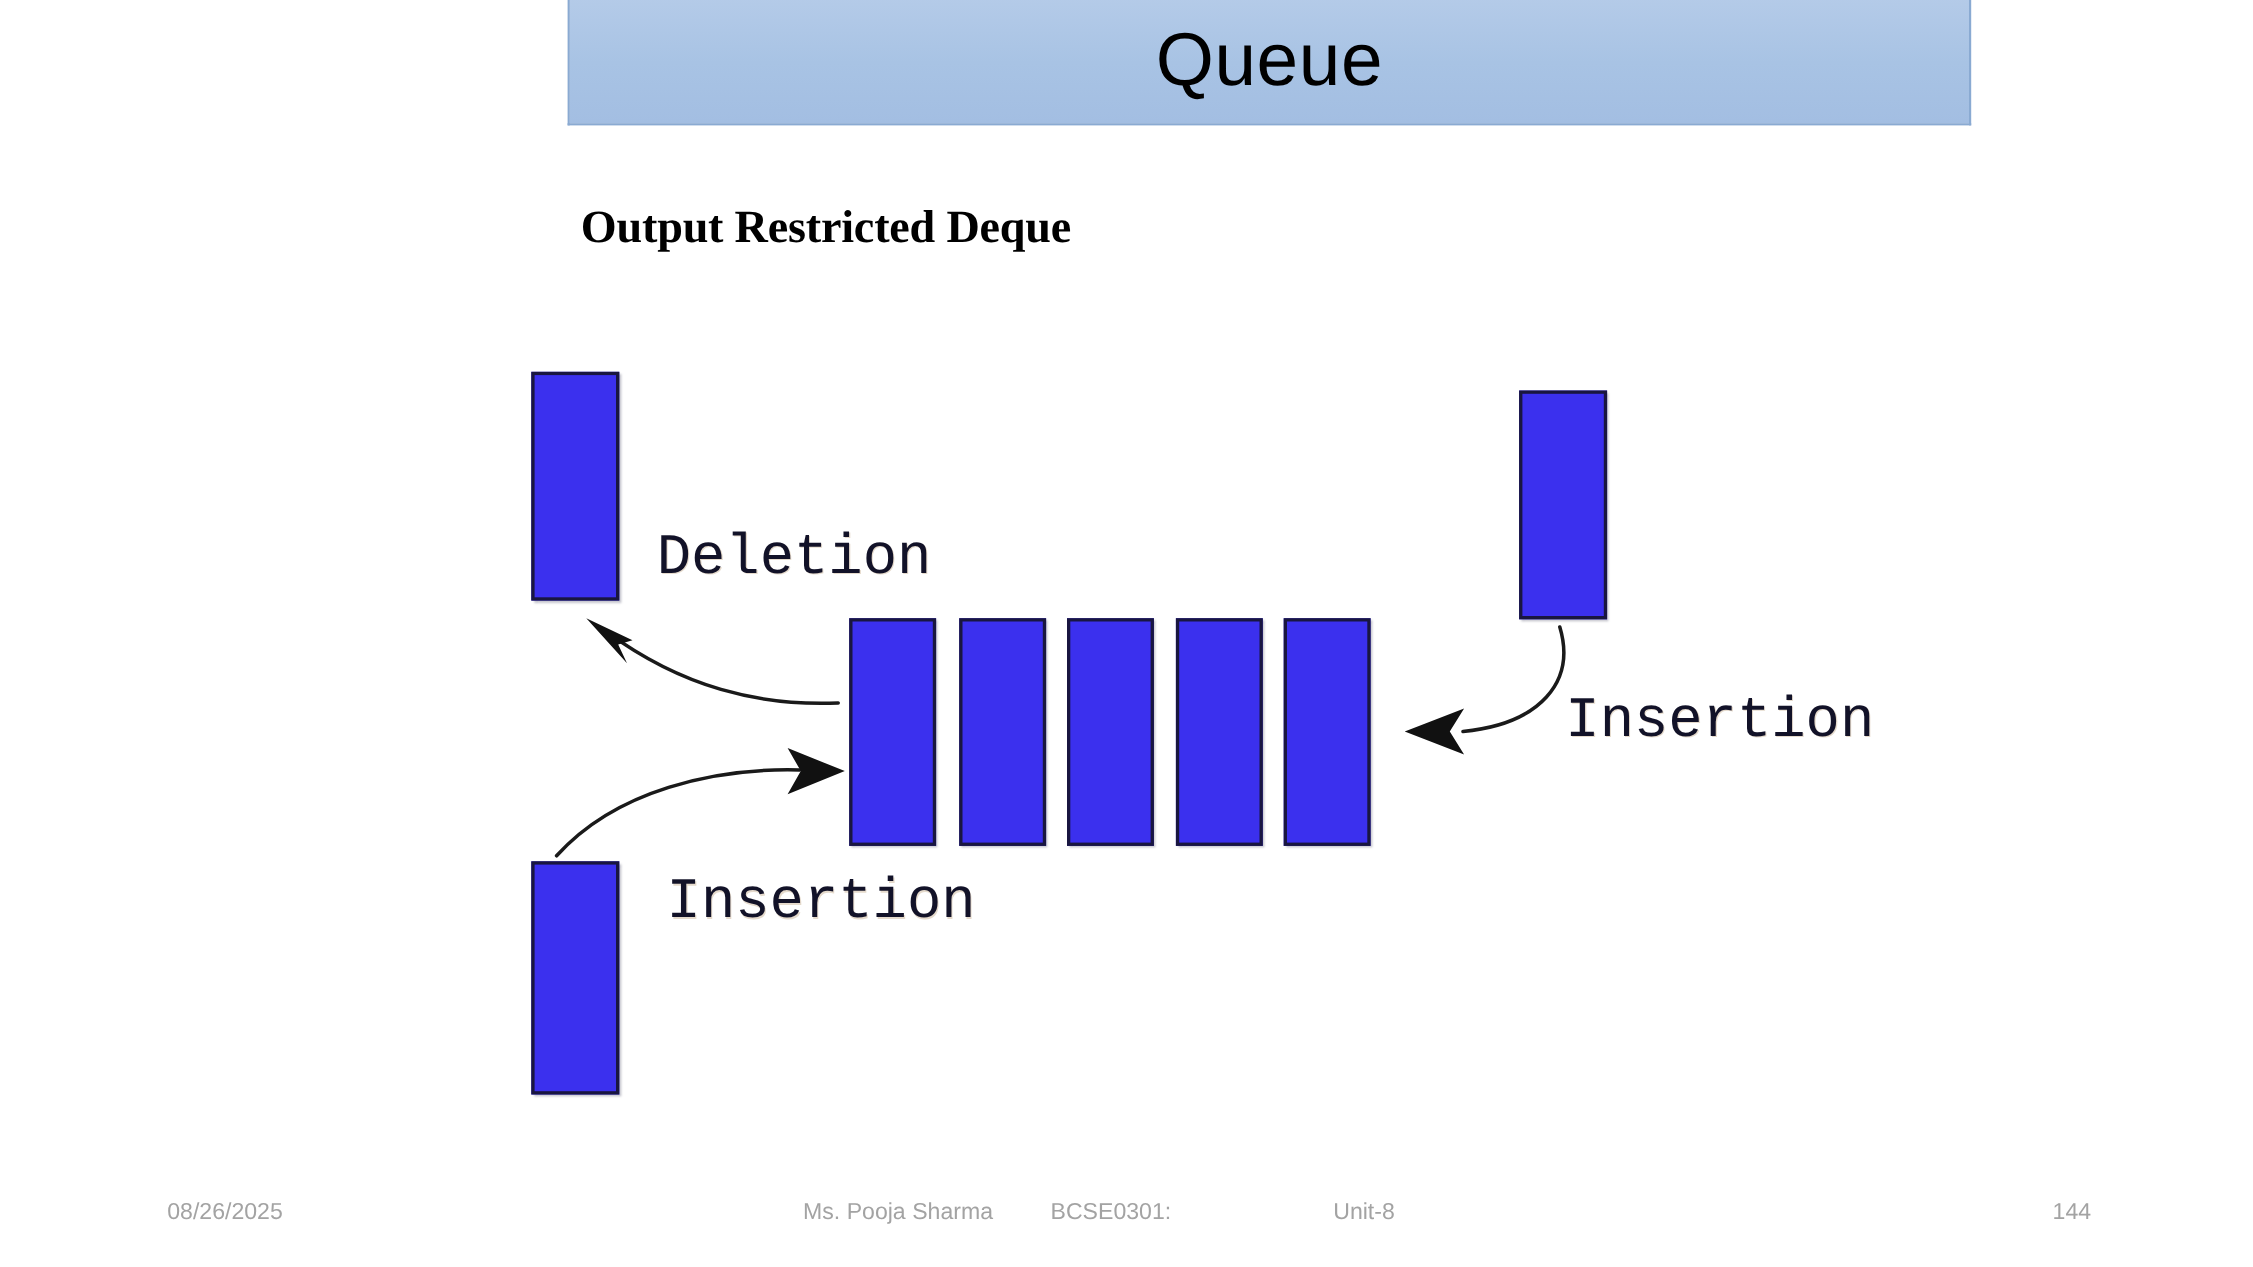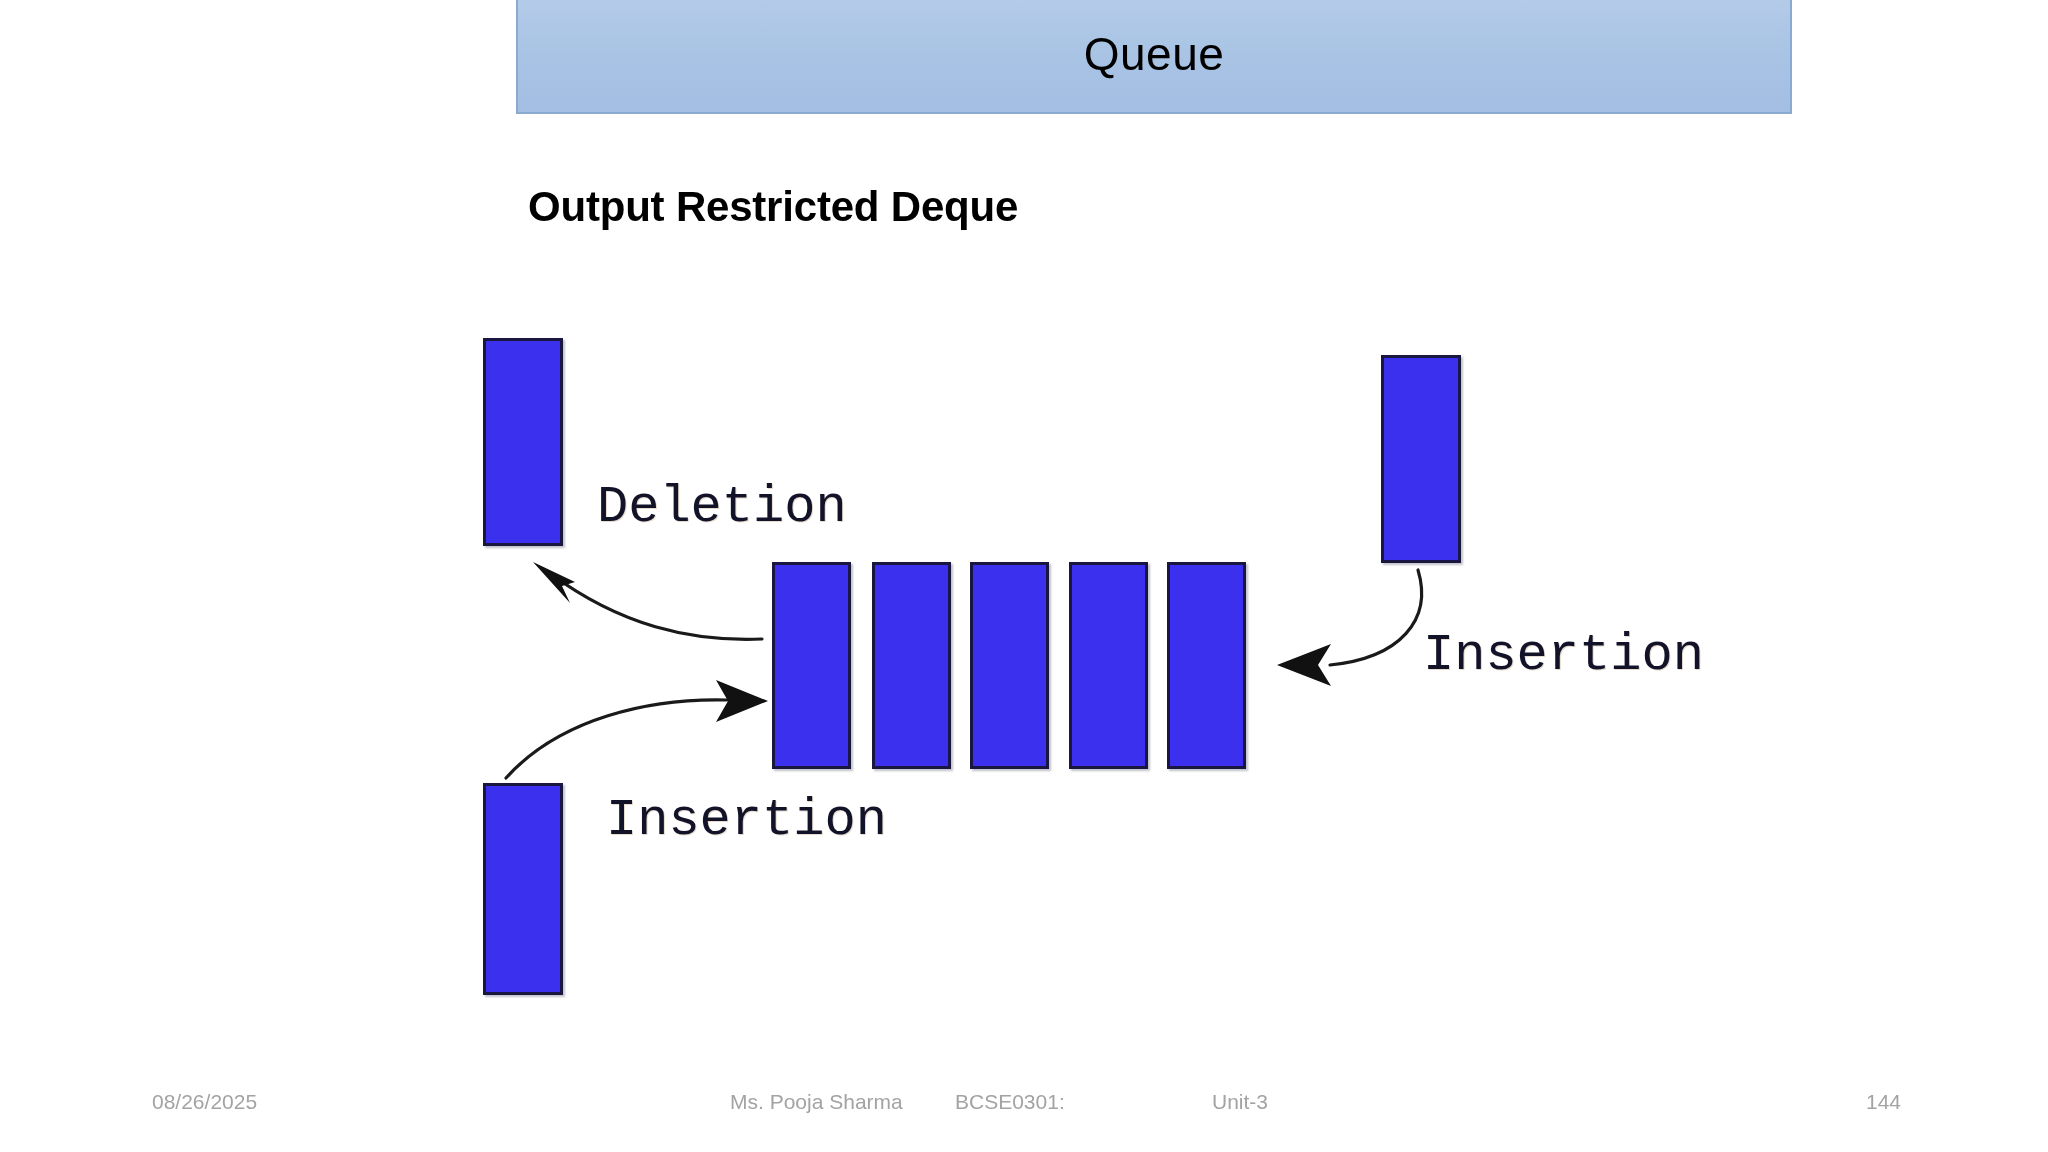--- a/index.html
+++ b/index.html
@@ -25,38 +25,39 @@
     background: linear-gradient(180deg, #b6cce9 0%, #a8c3e4 55%, #a3bee2 100%);
     border-left: 2px solid #8aaad2;
     border-right: 2px solid #8aaad2;
     border-bottom: 2px solid #8aaad2;
     box-sizing: border-box;
     display: flex;
     align-items: center;
     justify-content: center;
   }
   #title-banner .title-text {
-    font-size: 46px;
+    font-size: 68px;
     color: #000000;
     font-weight: 400;
     letter-spacing: 0.5px;
     line-height: 1;
     padding-top: 6px;
   }
 
   
   #section-heading {
     position: absolute;
     left: 528px;
     top: 183px;
     font-size: 42px;
     font-weight: bold;
     color: #000000;
     letter-spacing: -0.2px;
     white-space: nowrap;
+    font-family: Liberation Serif, serif;
   }
 
   
   #diagram {
     position: absolute;
     left: 0;
     top: 0;
     width: 2048px;
     height: 1152px;
     pointer-events: none;
@@ -134,15 +135,15 @@
 
   <div class="diagram-label" style="left:606px; top:791px;">Insertion</div>
 
   <div class="diagram-label" style="left:1423px; top:626px;">Insertion</div>
 </div>
 
 <div id="footer">
   <span class="f-date">08/26/2025</span>
   <span class="f-author">Ms. Pooja Sharma</span>
   <span class="f-course">BCSE0301:</span>
-  <span class="f-unit">Unit-3</span>
+  <span class="f-unit">Unit-8</span>
   <span class="f-page">144</span>
 </div>
 
 </body></html>

